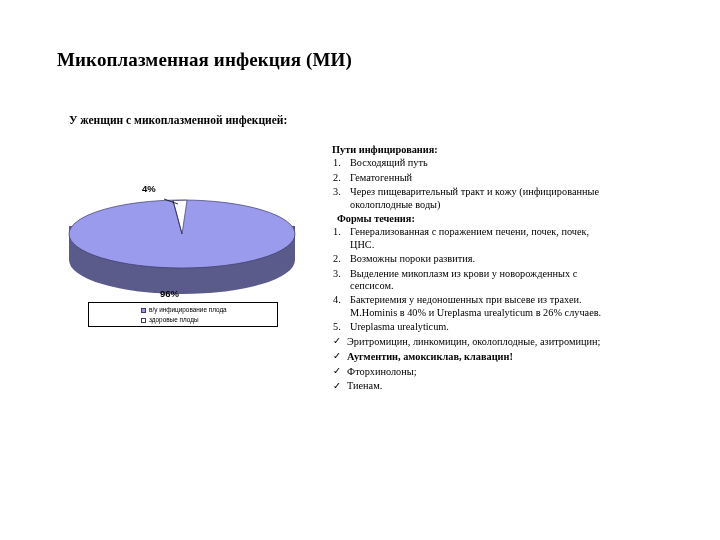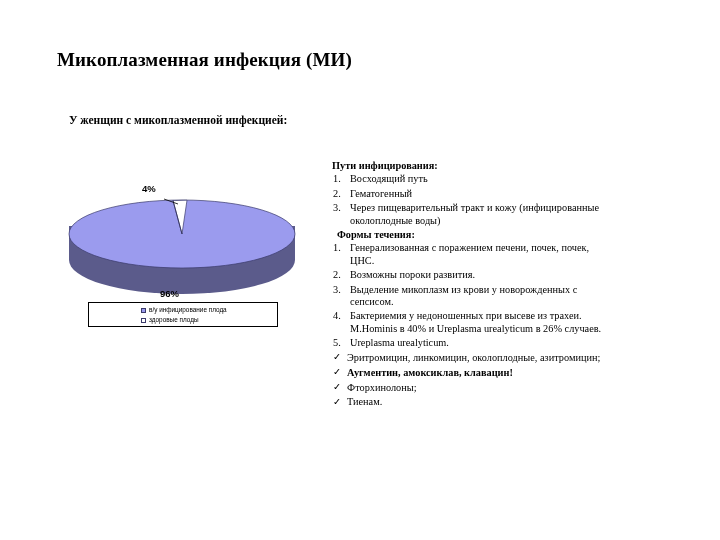--- a/index.html
+++ b/index.html
@@ -104,21 +104,21 @@
     font-family: "Liberation Sans", "DejaVu Sans", sans-serif;
     font-size: 6.4px;
     line-height: 8px;
     color: #000;
   }
 
   
   #text-column {
     position: absolute;
     left: 332px;
-    top: 160px;
+    top: 144px;
     width: 325px;
     font-size: 10.3px;
     line-height: 12.4px;
   }
   .hdr {
     font-weight: bold;
     margin: 0 0 1px 0;
   }
   .hdr.indent1 { padding-left: 5px; }
   ol.numlist {

